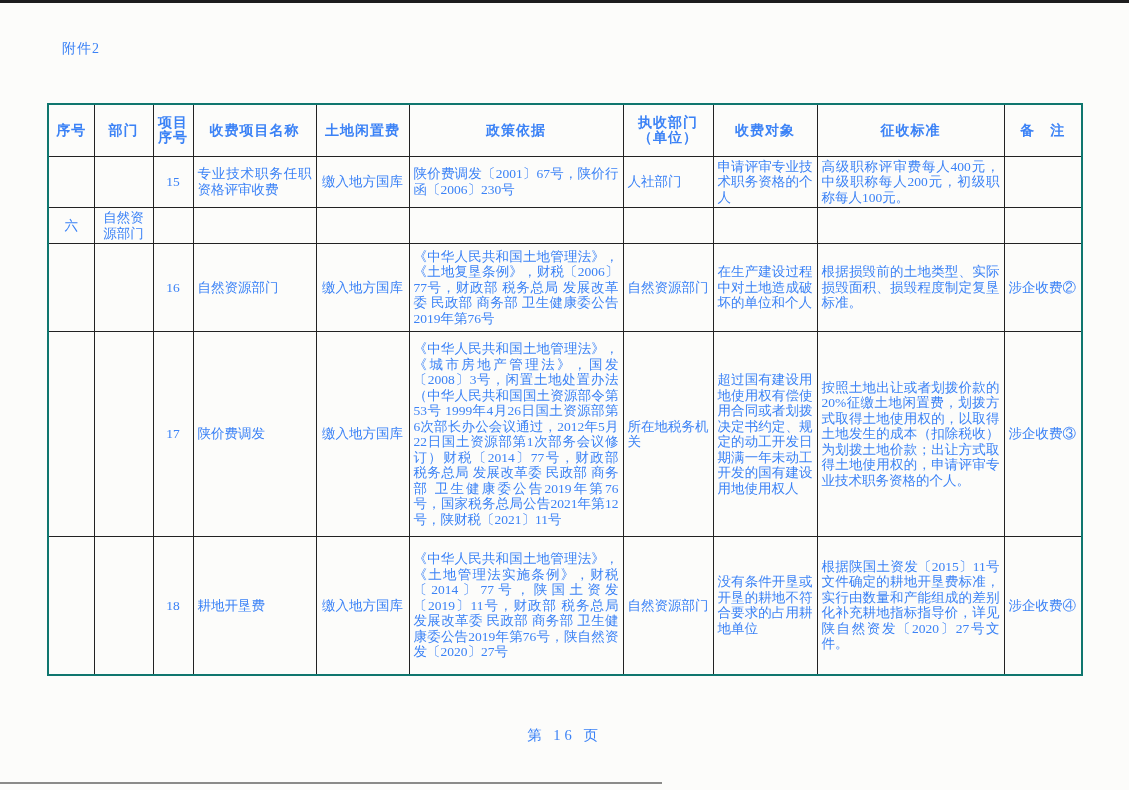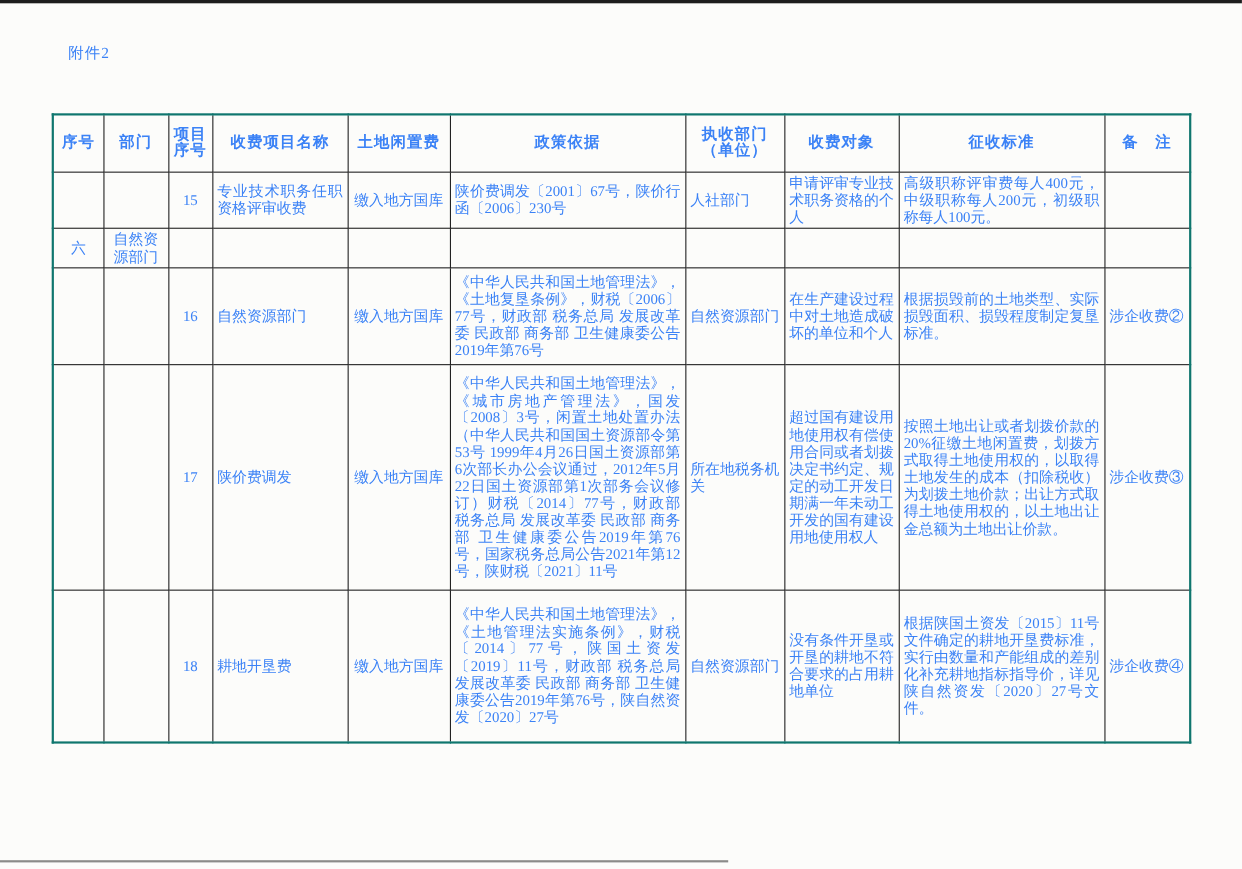--- a/index.html
+++ b/index.html
@@ -146,34 +146,35 @@
       </tr>
       <tr class="h-r17">
         <td class="c"></td>
         <td class="dept-cell"></td>
         <td class="c">17</td>
         <td class="j">陕价费调发</td>
         <td class="c">缴入地方国库</td>
         <td class="j">《中华人民共和国土地管理法》，《城市房地产管理法》，国发〔2008〕3号，闲置土地处置办法（中华人民共和国国土资源部令第53号 1999年4月26日国土资源部第6次部长办公会议通过，2012年5月22日国土资源部第1次部务会议修订）财税〔2014〕77号，财政部 税务总局 发展改革委 民政部 商务部 卫生健康委公告2019年第76号，国家税务总局公告2021年第12号，陕财税〔2021〕11号</td>
         <td class="l">所在地税务机关</td>
         <td class="j">超过国有建设用地使用权有偿使用合同或者划拨决定书约定、规定的动工开发日期满一年未动工开发的国有建设用地使用权人</td>
-        <td class="j">按照土地出让或者划拨价款的20%征缴土地闲置费，划拨方式取得土地使用权的，以取得土地发生的成本（扣除税收）为划拨土地价款；出让方式取得土地使用权的，以土地出让金总额为土地出让价款。</td>
+        <td class="j">按照土地出让或者划拨价款的20%征缴土地闲置费，划拨方式取得土地使用权的，以取得土地发生的成本（扣除税收）为划拨土地价款；出让方式取得土地使用权的，申请评审专业技术职务资格的个人。</td>
         <td class="l">涉企收费③</td>
       </tr>
       <tr class="h-r18">
         <td class="c"></td>
         <td class="dept-cell"></td>
         <td class="c">18</td>
         <td class="j">耕地开垦费</td>
         <td class="c">缴入地方国库</td>
         <td class="j">《中华人民共和国土地管理法》，《土地管理法实施条例》，财税〔2014〕77号，陕国土资发〔2019〕11号，财政部 税务总局 发展改革委 民政部 商务部 卫生健康委公告2019年第76号，陕自然资发〔2020〕27号</td>
         <td class="l">自然资源部门</td>
         <td class="j">没有条件开垦或开垦的耕地不符合要求的占用耕地单位</td>
         <td class="j">根据陕国土资发〔2015〕11号文件确定的耕地开垦费标准，实行由数量和产能组成的差别化补充耕地指标指导价，详见陕自然资发〔2020〕27号文件。</td>
         <td class="l">涉企收费④</td>
       </tr>
     </tbody>
   </table>
 
+  <div class="page-number">第 16 页</div>
 
   <div class="scan-line-bottom"></div>
 
 </div>
 
 </body></html>

